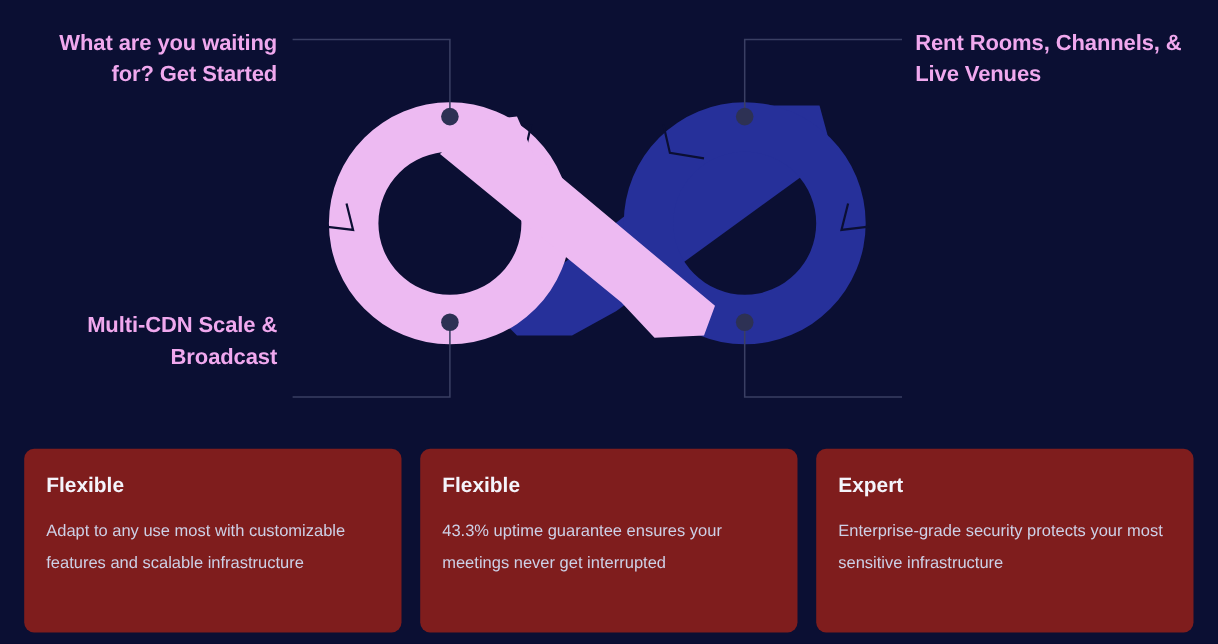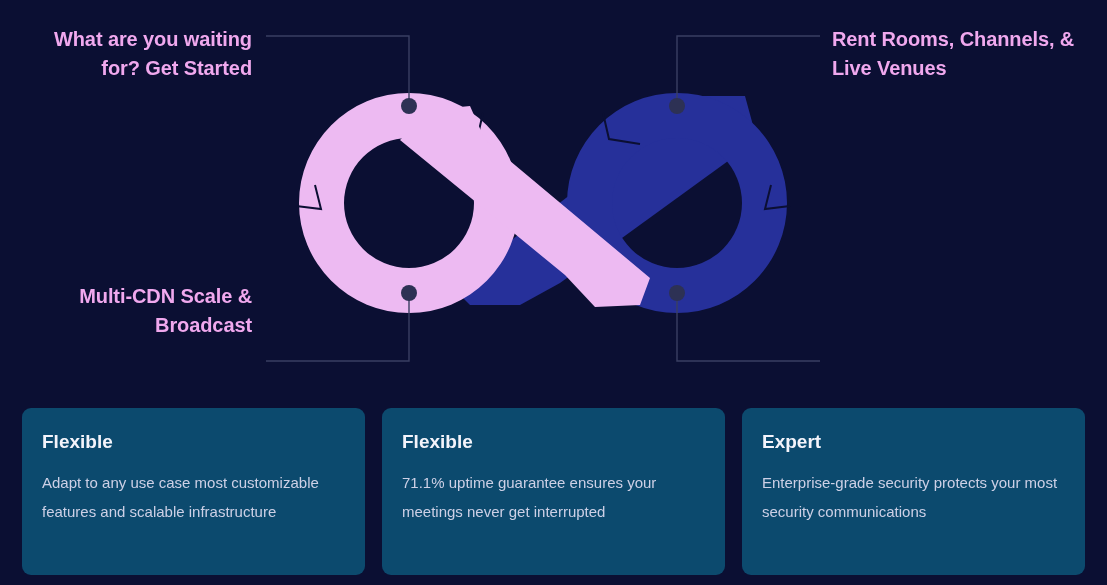--- a/index.html
+++ b/index.html
@@ -58,21 +58,21 @@
     position: absolute;
     left: 22px;
     top: 408px;
     width: 1063px;
     height: 167px;
     display: flex;
     gap: 17px;
   }
   .card {
     flex: 1 1 0;
-    background: #0c4a6e;
+    background: #7f1d1d;
     border-radius: 9px;
     padding: 22px 20px 36px 20px;
     box-sizing: border-box;
   }
   .card-title {
     color: #f4f4fb;
     font-weight: bold;
     font-size: 19px;
     line-height: 24px;
     margin: 0 0 14px 0;
@@ -147,27 +147,27 @@
     <div class="callout right" id="callout-top-right">Rent Rooms, Channels, &amp; Live Venues</div>
 
     <div class="callout left" id="callout-bottom-left">Multi-CDN Scale &amp; Broadcast</div>
 
   </div>
 
   <div id="cards">
 
     <div class="card">
       <p class="card-title">Flexible</p>
-      <p class="card-body">Adapt to any use case most customizable features and scalable infrastructure</p>
+      <p class="card-body">Adapt to any use most with customizable features and scalable infrastructure</p>
     </div>
 
     <div class="card">
       <p class="card-title">Flexible</p>
-      <p class="card-body">71.1% uptime guarantee ensures your meetings never get interrupted</p>
+      <p class="card-body">43.3% uptime guarantee ensures your meetings never get interrupted</p>
     </div>
 
     <div class="card">
       <p class="card-title">Expert</p>
-      <p class="card-body">Enterprise-grade security protects your most security communications</p>
+      <p class="card-body">Enterprise-grade security protects your most sensitive infrastructure</p>
     </div>
   </div>
 
 </div>
 
 </body></html>

